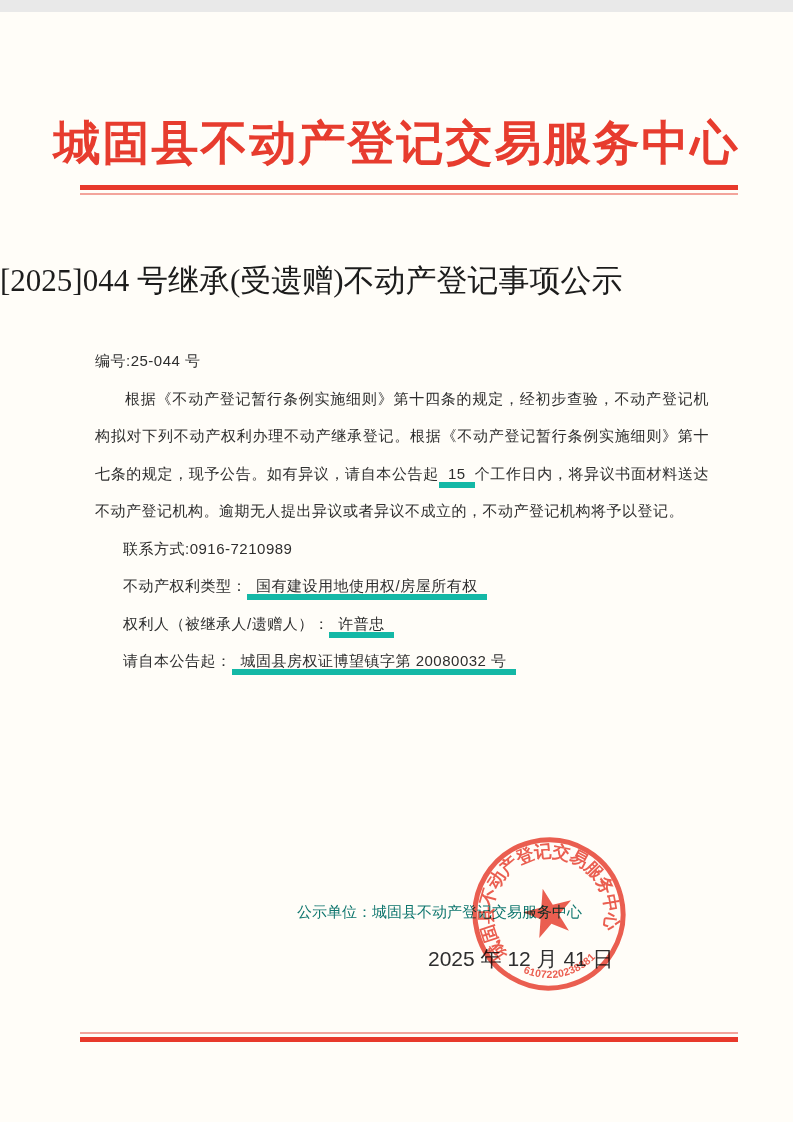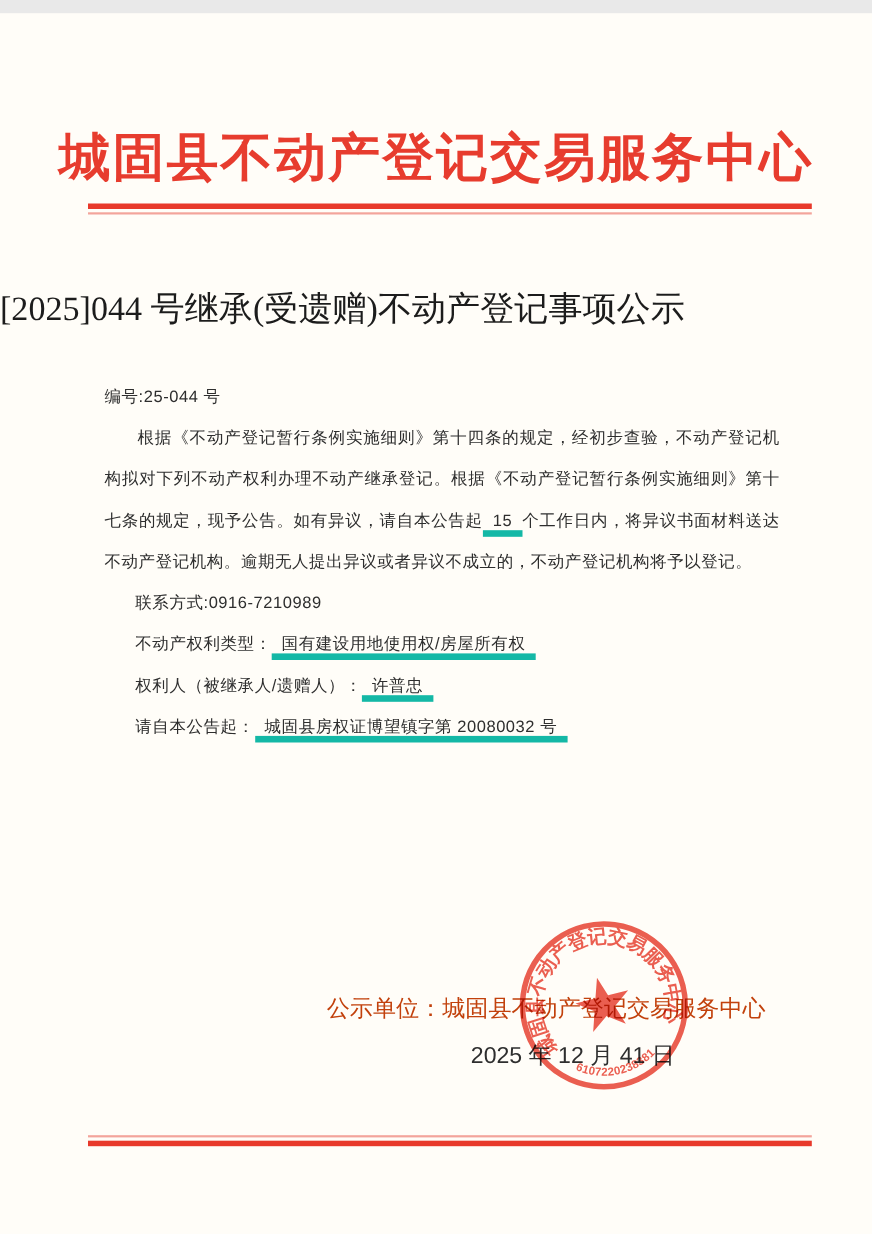--- a/index.html
+++ b/index.html
@@ -51,21 +51,21 @@
   .main-para{text-align:justify;text-indent:2em;}
   .indent{padding-left:28px;}
   .uline{
     border-bottom:6px solid #14b8a6;
     padding:0 9px;
     white-space:nowrap;
   }
   
   .footer-unit{
     position:absolute;top:891px;left:297px;
-    font-size:21px;color:#c2410c;white-space:nowrap;
+    font-size:15px;color:#0f766e;white-space:nowrap;
   }
   .footer-date{
     position:absolute;top:933px;left:428px;
     font-size:21px;color:#2e2e2e;white-space:nowrap;
   }
   
   .seal{
     position:absolute;top:822px;left:469px;
     width:160px;height:160px;
     transform:rotate(-14deg);

